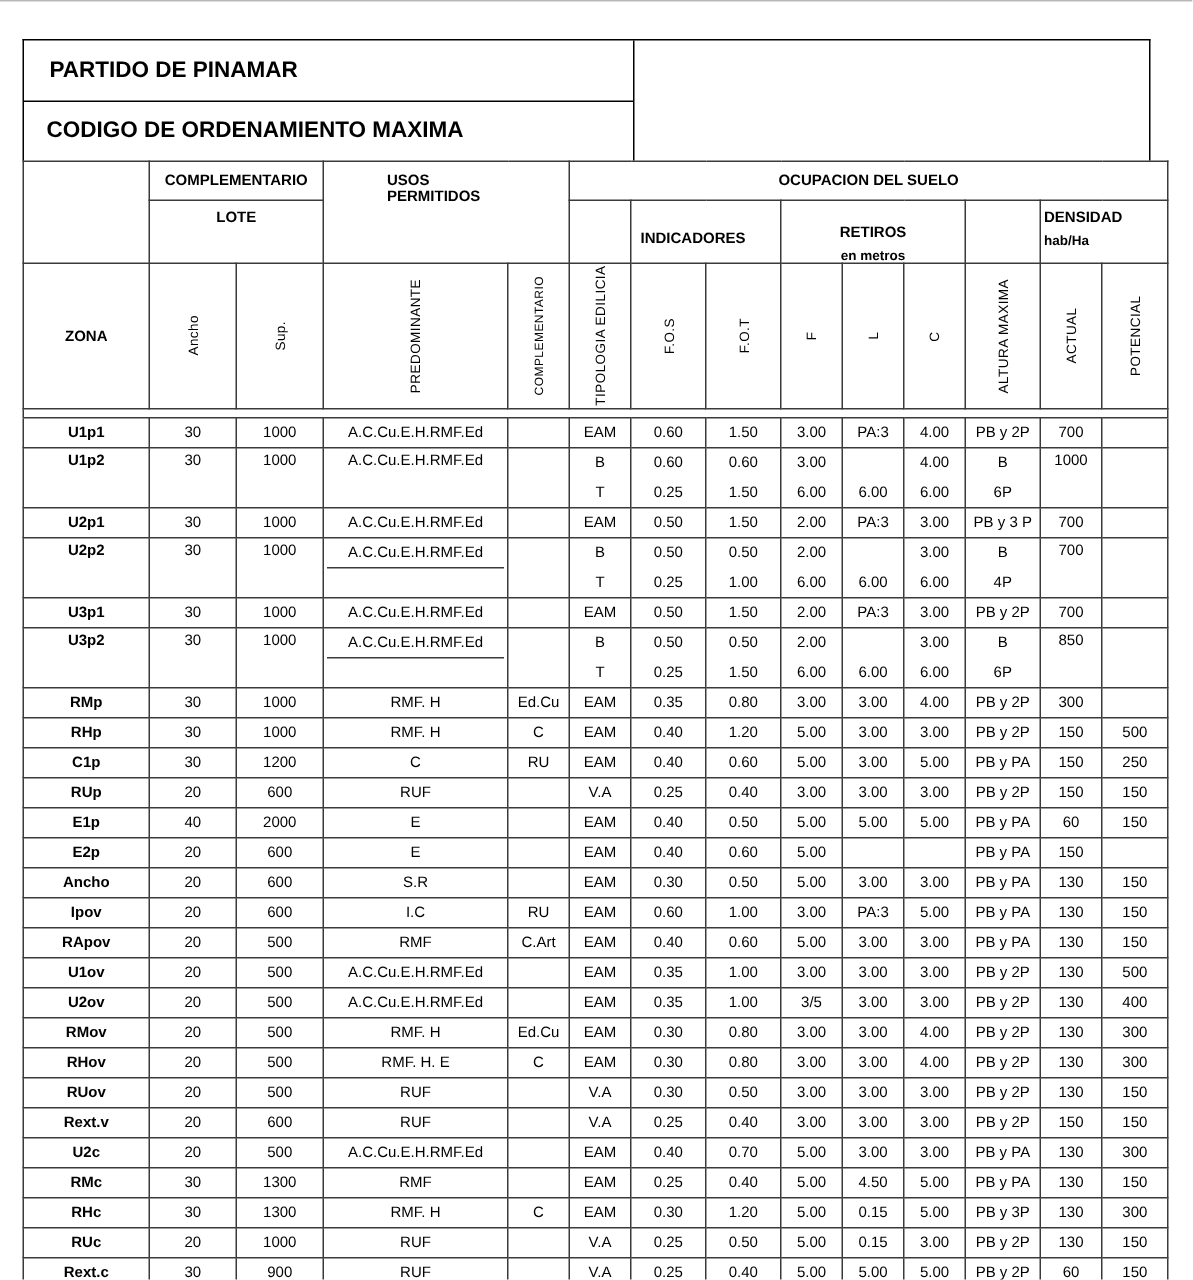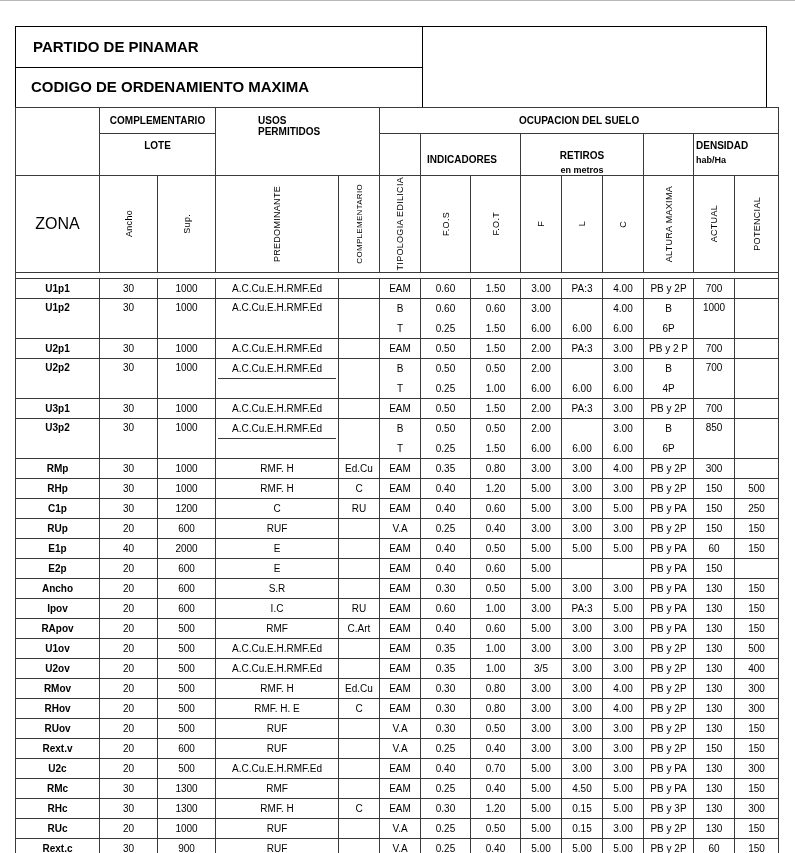--- a/index.html
+++ b/index.html
@@ -17,21 +17,21 @@
   .hdr-right span { font-weight: bold; font-size: 12px; }
 
   table { border-collapse: collapse; table-layout: fixed; width: 763px; }
   td, th { border: 1px solid #3a3a3a; padding: 0; font-size: 10px; text-align: center; vertical-align: middle; overflow: hidden; white-space: nowrap; }
   th { font-weight: bold; font-size: 10px; }
   .grp { font-size: 10px; font-weight: bold; }
   .grp-left { text-align: left; padding-left: 6px; }
   .sub { font-weight: bold; font-size: 9px; }
   .vert { height: 97px; }
   .vert div { writing-mode: vertical-rl; transform: rotate(180deg); margin: 0 auto; font-weight: normal; font-size: 9px; letter-spacing: 0.3px; }
-  .zona-h { font-weight: normal; font-size: 16px; }
+  .zona-h { font-weight: bold; font-size: 10px; }
   td.zone { font-weight: bold; font-size: 10px; }
   tr.r td { height: 19px; }
   .inner-line { border-bottom: 1px solid #3a3a3a; margin: 0 2px; }
   .two { display: flex; flex-direction: column; height: 39px; }
   .two > div { flex: 1; display: flex; align-items: center; justify-content: center; }
   td.top { vertical-align: top; padding-top: 3px; }
 </style>
 </head>
 <body>
 
@@ -207,21 +207,21 @@
           <td>30</td>
           <td>1000</td>
           <td>A.C.Cu.E.H.RMF.Ed</td>
           <td></td>
           <td>EAM</td>
           <td>0.50</td>
           <td>1.50</td>
           <td>2.00</td>
           <td>PA:3</td>
           <td>3.00</td>
-          <td>PB y 2 P</td>
+          <td>PB y 3 P</td>
           <td>700</td>
           <td></td>
         </tr>
         <tr class="r">
           <td class="zone top">U2p2</td>
           <td class="top">30</td>
           <td class="top">1000</td>
           <td style="vertical-align: top;">
             <div class="inner-line" style="height: 18px; line-height: 17px; padding-top: 1px;">A.C.Cu.E.H.RMF.Ed</div>
           </td>

